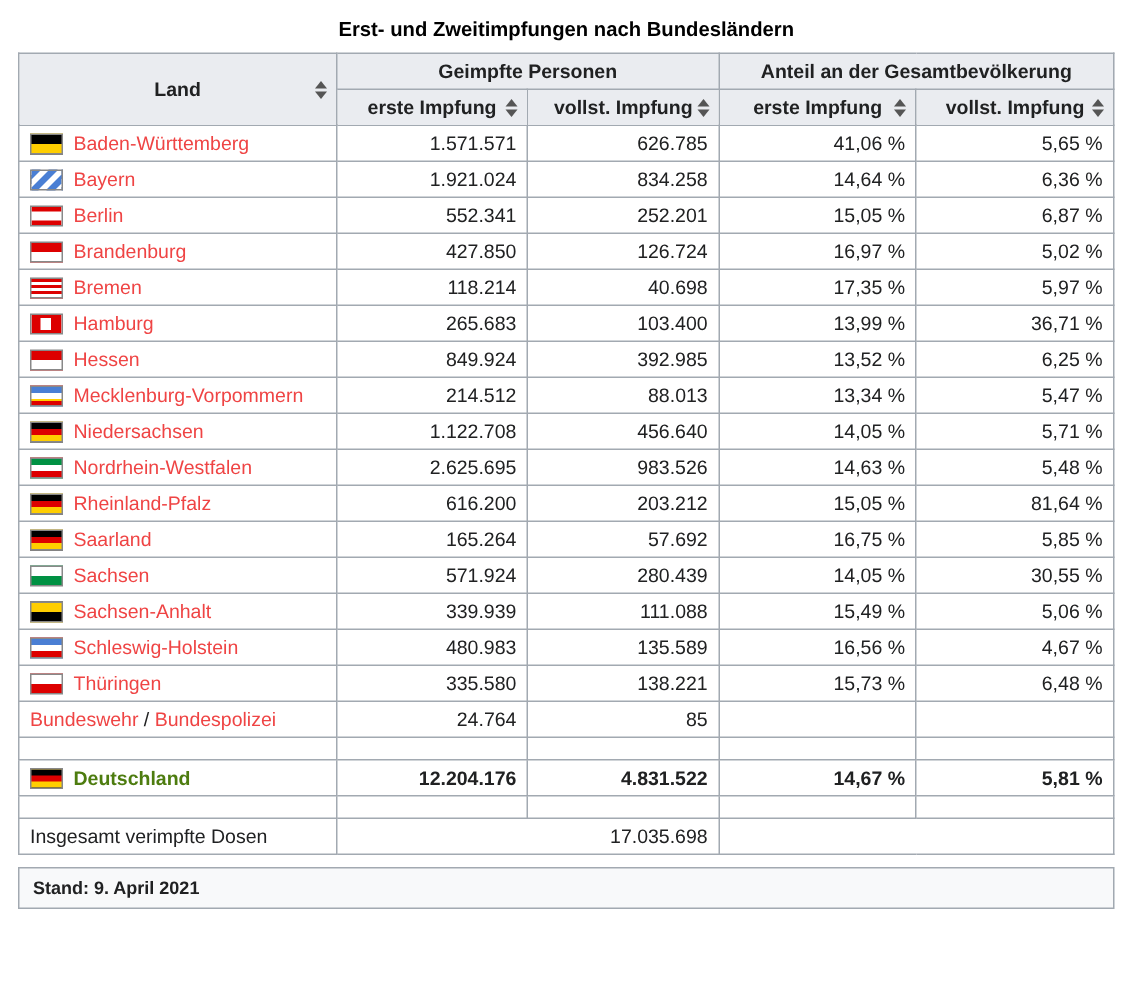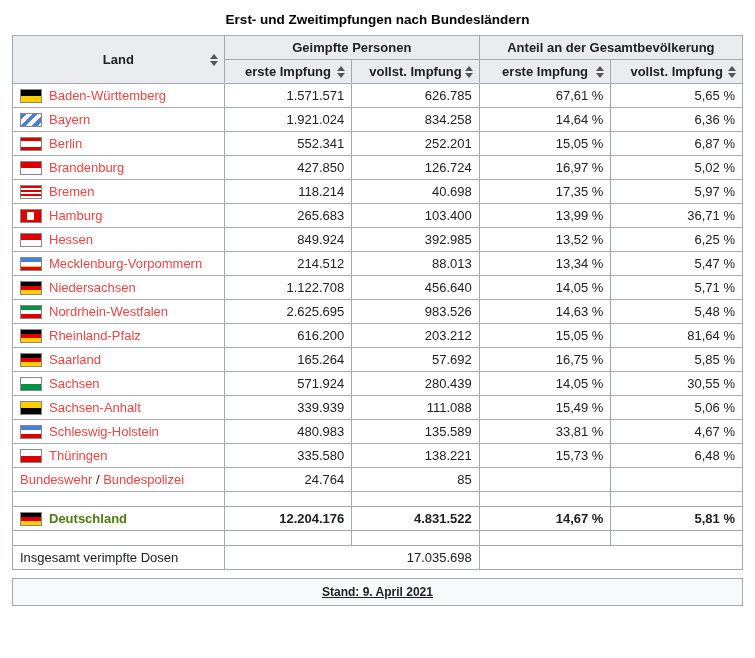--- a/index.html
+++ b/index.html
@@ -122,27 +122,26 @@
   .row-doses td {
     background: #ffffff;
     margin-top: 12px;
   }
   .stand {
     width: 731px;
     box-sizing: border-box;
     border: 1px solid #a2a9b1;
     border-top: none;
     background: #f8f9fa;
-    text-align: center;
+    text-align: left;
     font-weight: bold;
     font-size: 12px;
     padding: 6px 9px;
     margin-top: 8px;
     border-top: 1px solid #a2a9b1;
-    text-decoration: underline;
   }
   .spacer-row td {
     border-left: 1px solid #a2a9b1;
     border-right: 1px solid #a2a9b1;
     border-top: none;
     border-bottom: none;
     height: 6px;
     padding: 0;
     background: #fff;
   }
@@ -233,21 +232,21 @@
           <span>vollst. Impfung</span>
           <span class="arrows"></span>
         </th>
       </tr>
     </thead>
     <tbody id="tbody">
         <tr>
           <td class="land"><span class="flag f-bw"></span><a class="link" href="#">Baden-Württemberg</a></td>
           <td class="num">1.571.571</td>
           <td class="num">626.785</td>
-          <td class="num">67,61 %</td>
+          <td class="num">41,06 %</td>
           <td class="num">5,65 %</td>
         </tr>
         <tr>
           <td class="land"><span class="flag f-by"></span><a class="link" href="#">Bayern</a></td>
           <td class="num">1.921.024</td>
           <td class="num">834.258</td>
           <td class="num">14,64 %</td>
           <td class="num">6,36 %</td>
         </tr>
         <tr>
@@ -331,21 +330,21 @@
           <td class="land"><span class="flag f-st"></span><a class="link" href="#">Sachsen-Anhalt</a></td>
           <td class="num">339.939</td>
           <td class="num">111.088</td>
           <td class="num">15,49 %</td>
           <td class="num">5,06 %</td>
         </tr>
         <tr>
           <td class="land"><span class="flag f-sh"></span><a class="link" href="#">Schleswig-Holstein</a></td>
           <td class="num">480.983</td>
           <td class="num">135.589</td>
-          <td class="num">33,81 %</td>
+          <td class="num">16,56 %</td>
           <td class="num">4,67 %</td>
         </tr>
         <tr>
           <td class="land"><span class="flag f-th"></span><a class="link" href="#">Thüringen</a></td>
           <td class="num">335.580</td>
           <td class="num">138.221</td>
           <td class="num">15,73 %</td>
           <td class="num">6,48 %</td>
         </tr>
         <tr>

